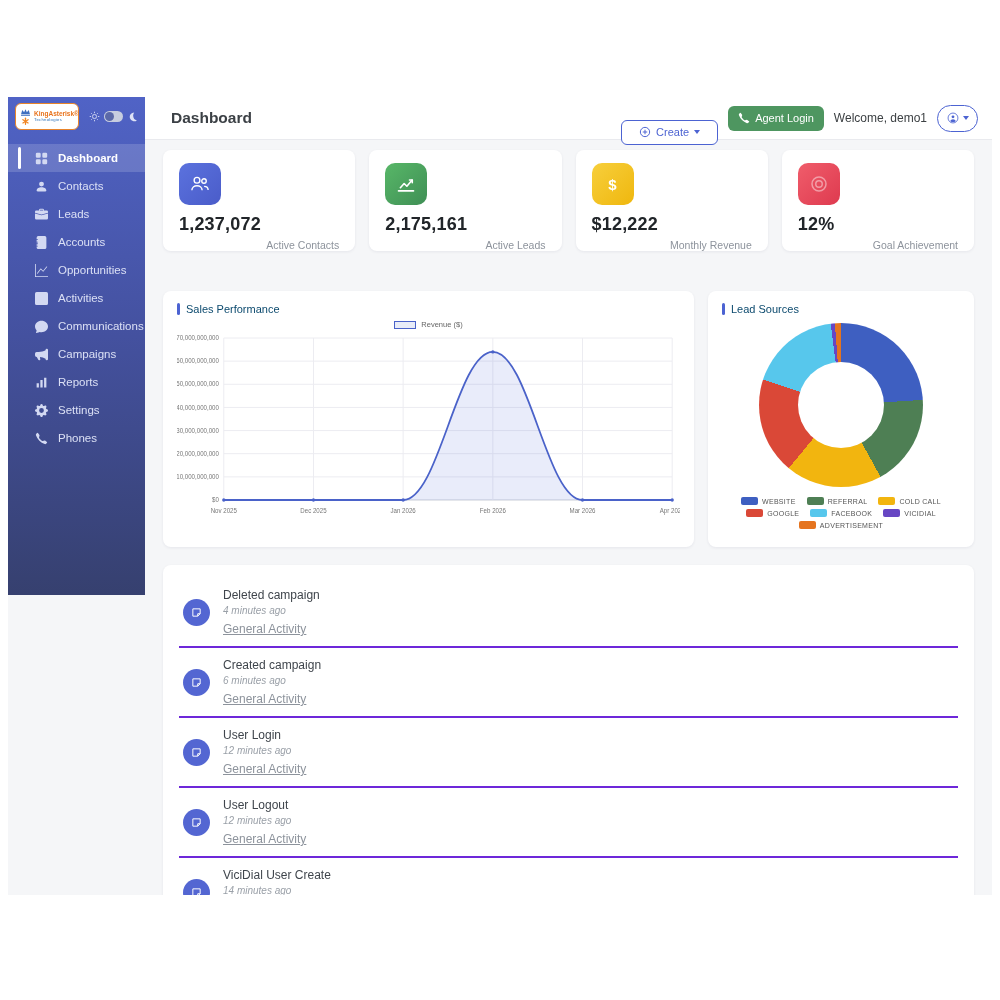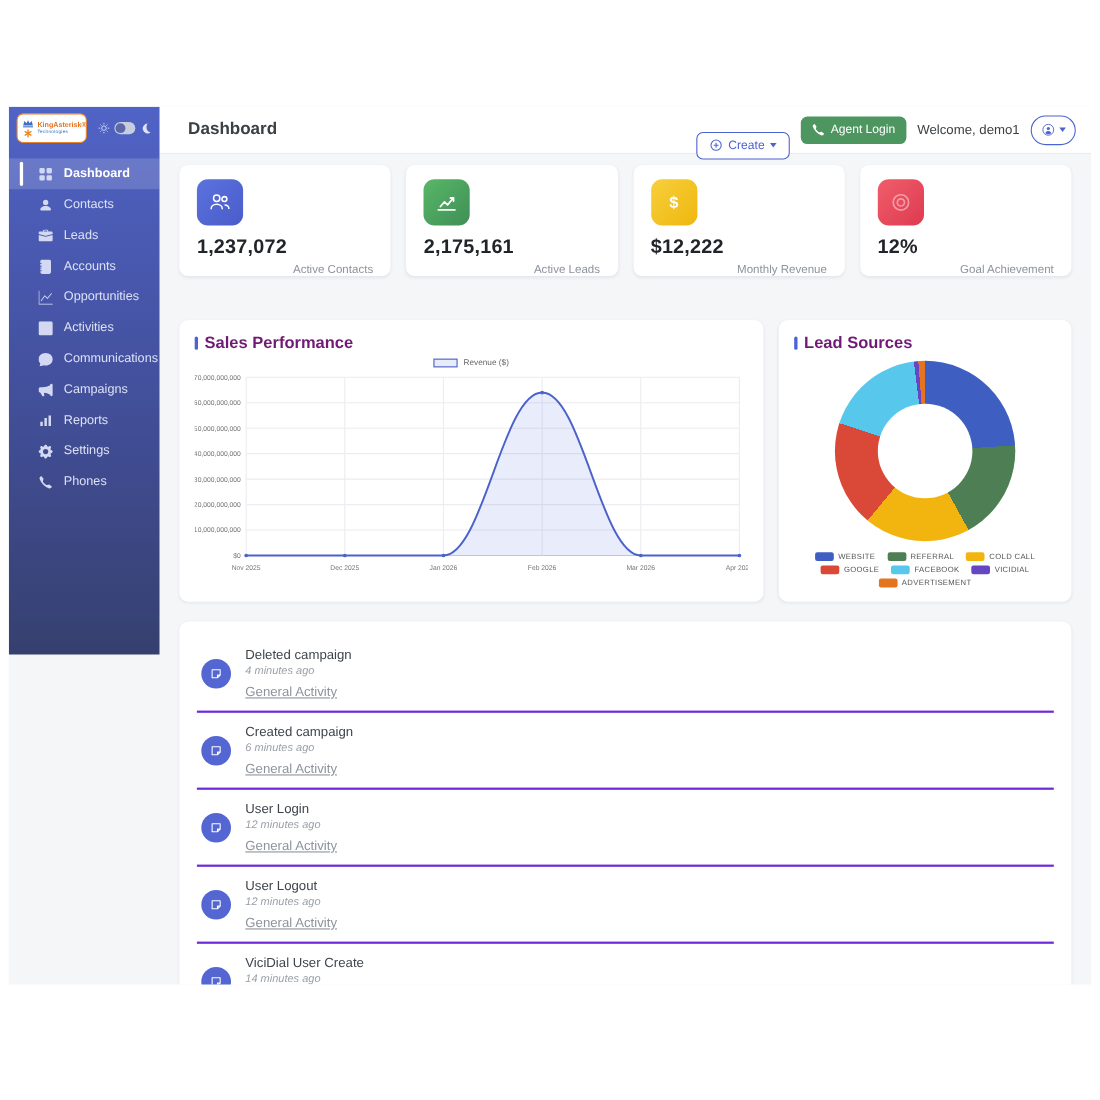--- a/index.html
+++ b/index.html
@@ -31,33 +31,33 @@
   .side-item.active { background:rgba(255,255,255,.16); color:#fff; font-weight:bold; }
   .side-item.active::before { content:""; position:absolute; left:10px; top:3px; bottom:3px; width:3px; background:#fff; border-radius:2px; }
 
   
   .topbar { position:absolute; left:137px; right:0; top:0; height:43px; background:#fff;
     border-bottom:1px solid #e9eaee; display:flex; align-items:center; padding:0 14px 0 26px; }
   .topbar h1 { font-size:15.5px; font-weight:bold; color:#3b4045; }
   .topbar-right { margin-left:auto; display:flex; align-items:center; gap:10px; }
   .btn { display:flex; align-items:center; gap:5px; border-radius:6px; font-size:11px; cursor:pointer;
     font-family:inherit; border:none; background:none; }
-  .create-btn { height:25px; padding:0 11px; border:1px solid #4c63d2; color:#4c63d2; background:#fff;margin-top:28px; }
+  .create-btn { height:25px; padding:0 17px; border:1px solid #4c63d2; color:#4c63d2; background:#fff;margin-top:28px; }
   .agent-btn { height:25px; padding:0 10px; background:#4e9660; color:#fff; }
   .welcome { font-size:12px; color:#3c4043; }
   .avatar-btn { height:27px; width:41px; border:1px solid #4c63d2; border-radius:14px; color:#4c63d2;
     background:#fff; justify-content:center; gap:4px; }
   .caret { width:0; height:0; border-left:3.5px solid transparent; border-right:3.5px solid transparent;
     border-top:4px solid currentColor; display:inline-block; }
   .bico { width:12px; height:12px; display:block; }
 
   
   .main { position:absolute; left:137px; top:43px; right:0; bottom:0; padding:10px 18px 0 18px; }
   .card { background:#fff; border-radius:8px; box-shadow:0 1px 3px rgba(25,35,70,.07); }
-  .card h2 { display:flex; align-items:center; font-size:15px; font-weight:bold; color:#701a75; }
+  .card h2 { display:flex; align-items:center; font-size:11px; font-weight:normal; color:#0c4a6e; }
   .accent { width:3px; height:12px; background:#4c63d2; border-radius:2px; margin-right:6px; display:inline-block; }
 
   .stats-row { display:flex; gap:14px; }
   .stat-card { flex:1; height:101px; padding:13px 16px; }
   .stat-icon { width:42px; height:42px; border-radius:10px; display:flex; align-items:center; justify-content:center;
     color:#fff; margin-bottom:9px; }
   .stat-icon svg { width:20px; height:20px; }
   .stat-icon .dollar { font-size:15px; font-weight:bold; color:#fff; }
   .stat-value { font-size:18px; font-weight:bold; color:#212529; letter-spacing:.2px; }
   .stat-label { font-size:10.5px; color:#8d939c; margin-top:4px;text-align:right; }

